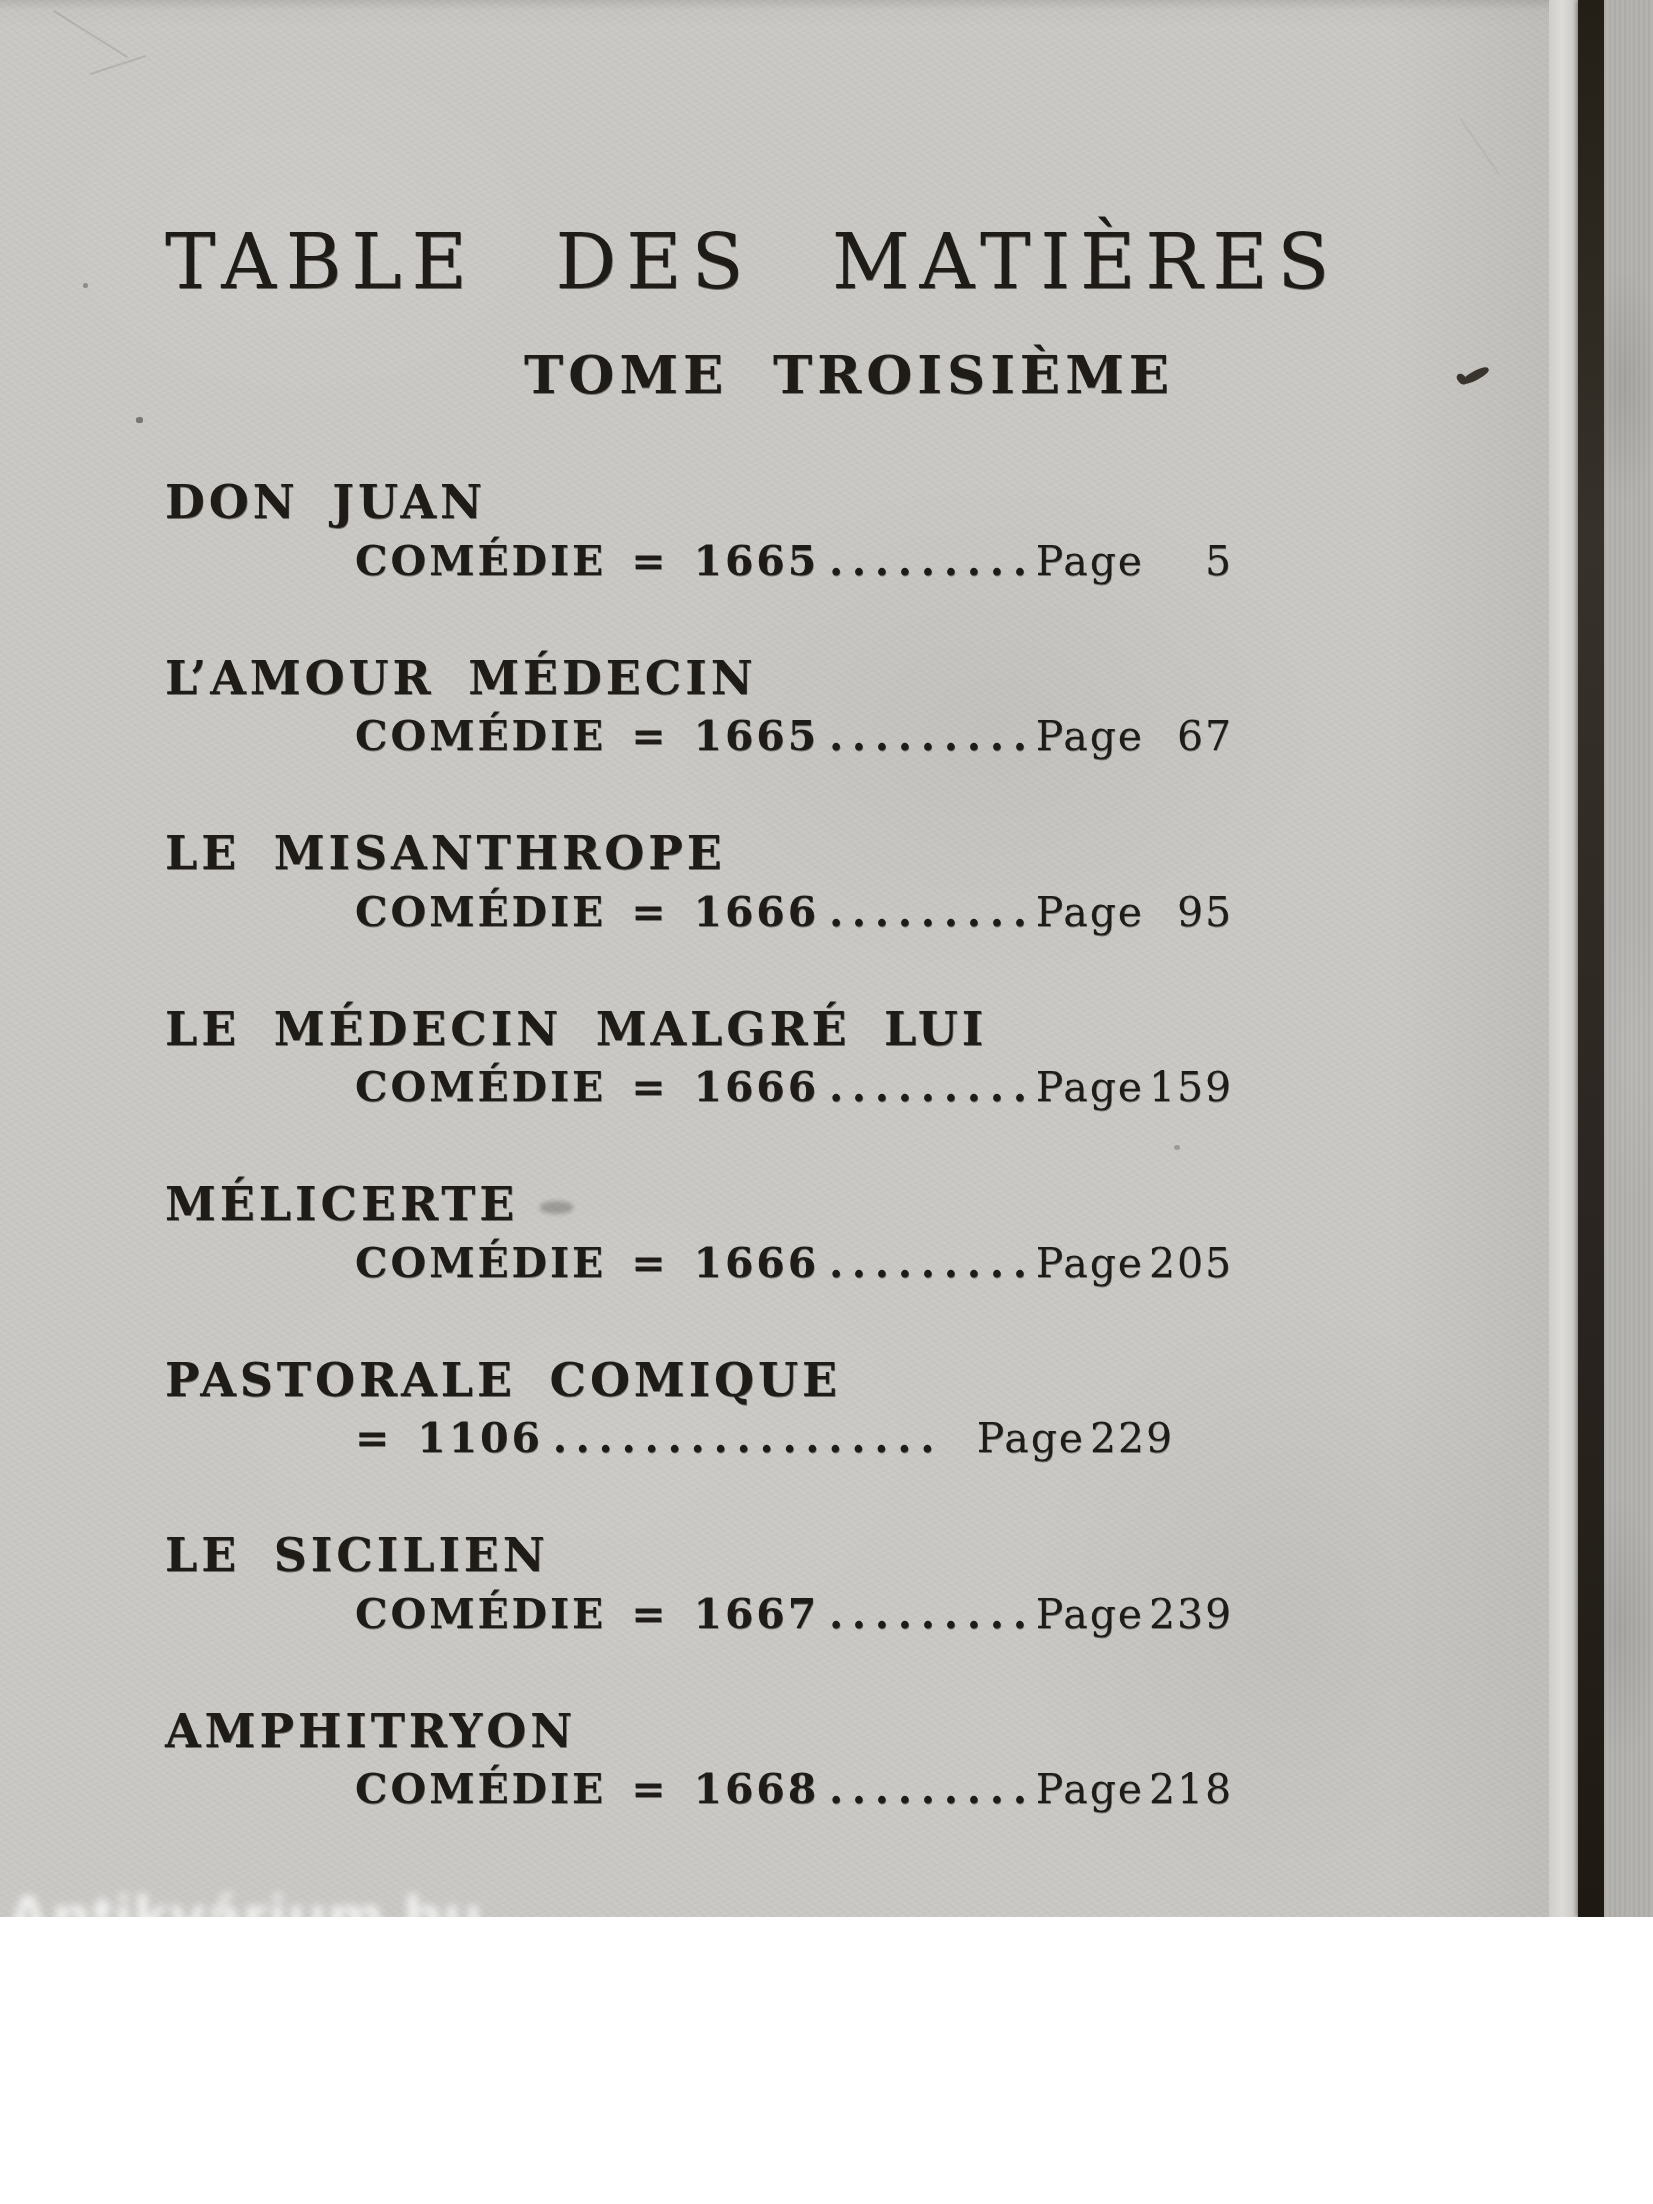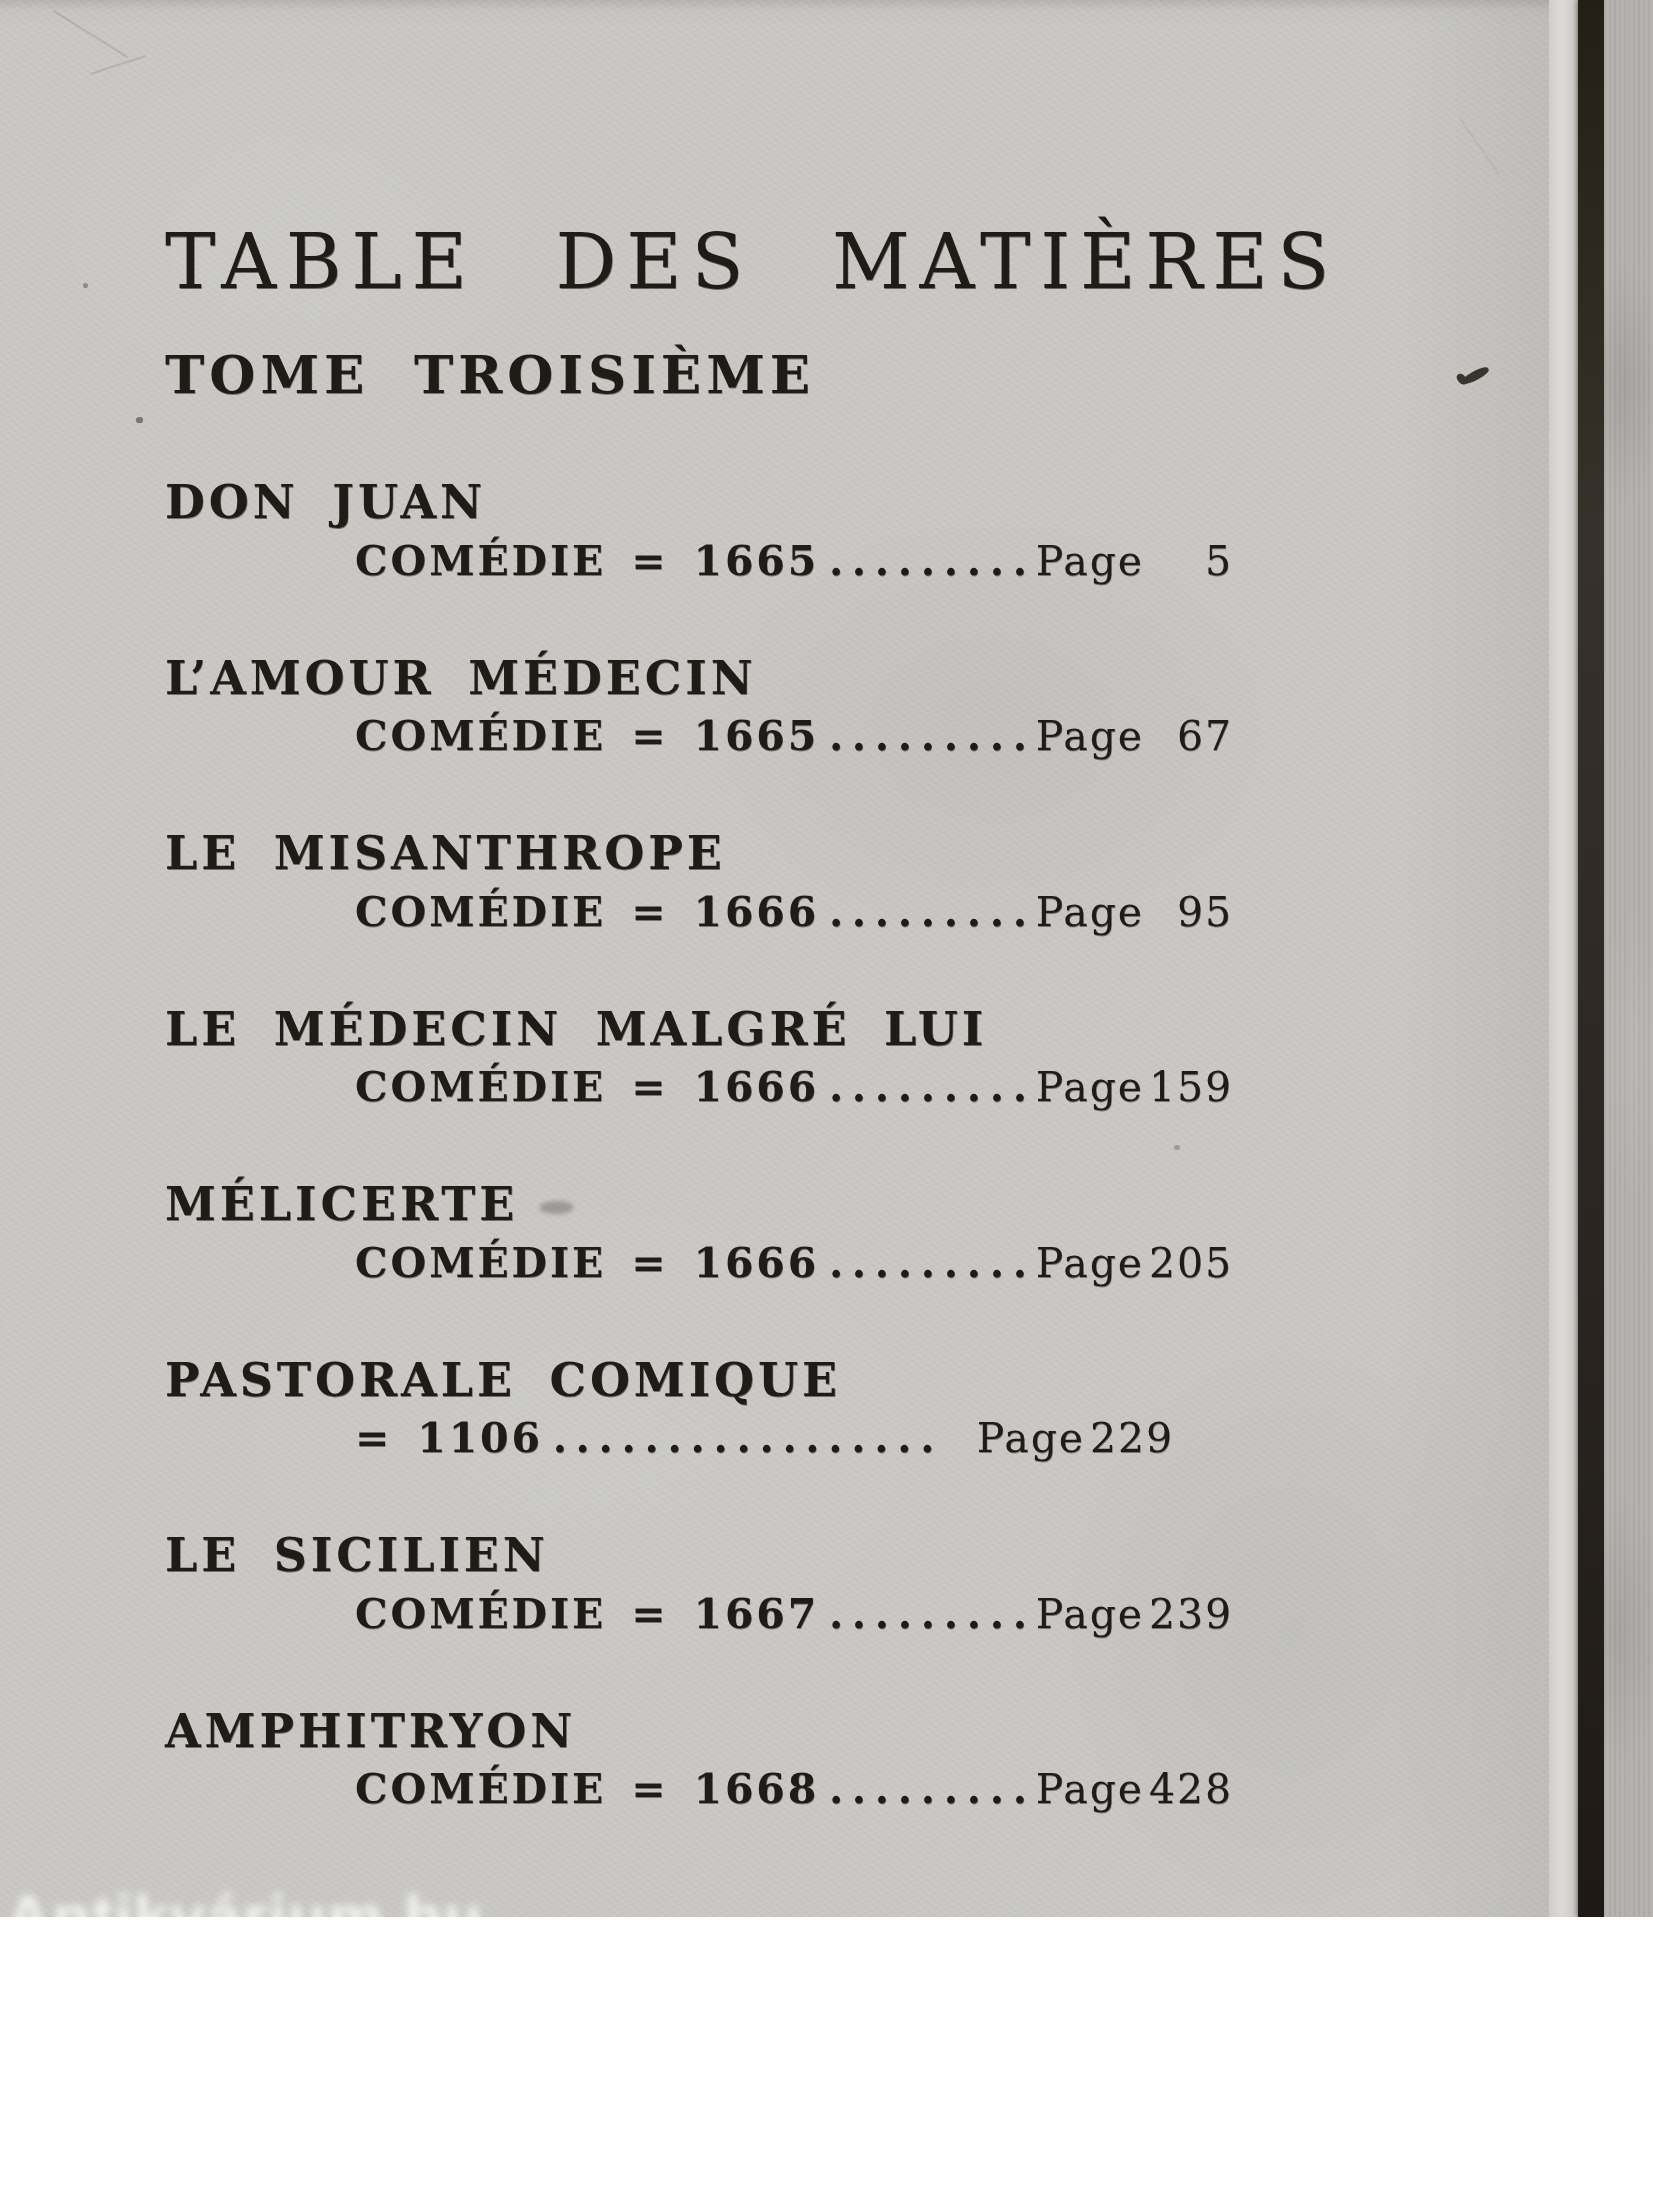--- a/index.html
+++ b/index.html
@@ -50,21 +50,21 @@
     margin: 221px 0 0 0;
     font-size: 76px; font-weight: 400; line-height: 1.08;
     text-align: center;
     letter-spacing: 9.7px; word-spacing: 45px;
     text-shadow: 0.6px 0.8px 0 rgba(25,22,18,0.55);
     white-space: nowrap;
   }
   .subtitle {
     margin: 45px 0 0 0;
     font-size: 53px; font-weight: 700; line-height: 1;
-    text-align: left;
+    text-align: right;
     letter-spacing: 4.9px; word-spacing: 21.3px;
     text-shadow: 0.5px 0.6px 0 rgba(25,22,18,0.45);
   }
   .entries { margin-top: 78px; }
   .entry { margin-bottom: 73px; }
   .entry:last-child { margin-bottom: 8px; }
   .entry-title {
     font-size: 46px; font-weight: 700; line-height: 1;
     letter-spacing: 3.9px; word-spacing: 13.6px;
     text-shadow: 0.6px 0.7px 0 rgba(25,22,18,0.5);
@@ -190,21 +190,21 @@
     </div>
   </section>
 
   <section class="entry">
     <div class="entry-title">AMPHITRYON</div>
     <div class="entry-detail">
       <span class="detail-label">COMÉDIE = 1668</span>
       <span class="dots">.........</span>
       <span class="spacer"></span>
       <span class="page-label">Page</span>
-      <span class="page-num">428</span>
+      <span class="page-num">218</span>
     </div>
   </section>
 </div>
 
     <div class="ornament-wrap">
       <svg width="301" height="208" viewBox="0 0 320 220" aria-hidden="true">
         <g fill="#1f1c17" stroke="#1f1c17">
           <g id="topscroll">
             <path d="M152 66 C 120 30, 70 18, 36 40 C 13 54, 16 77, 37 79 C 53 80, 57 62, 44 56" fill="none" stroke-width="14" stroke-linecap="round"></path>
             <path d="M150 75 C 118 50, 84 46, 58 59" fill="none" stroke-width="7" stroke-linecap="round"></path>

